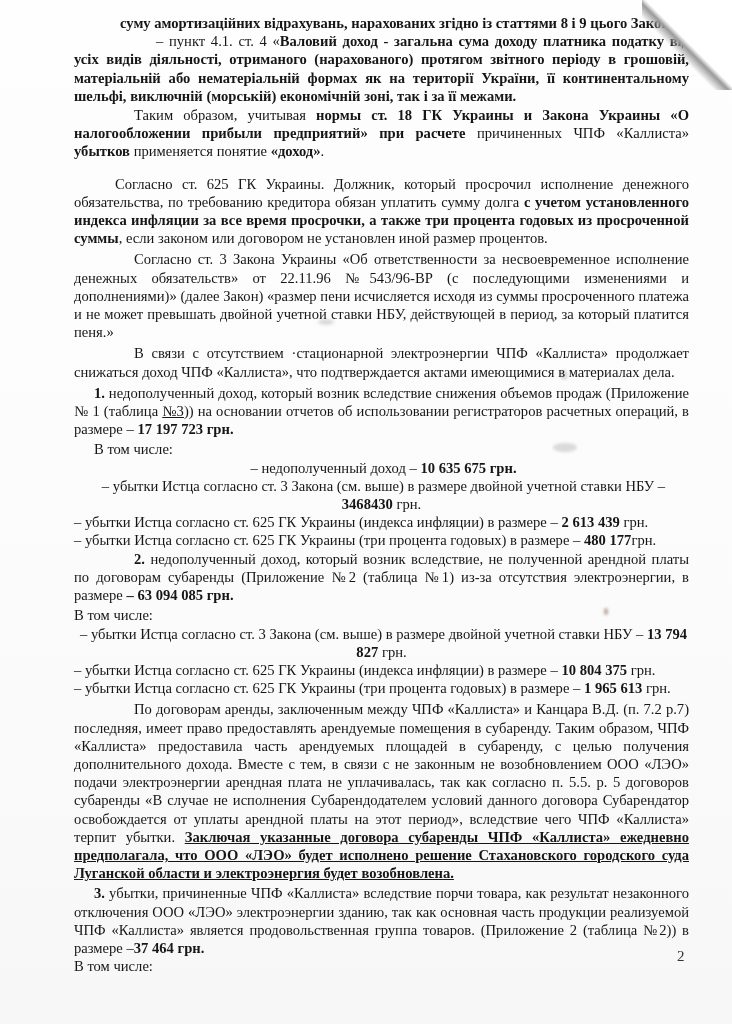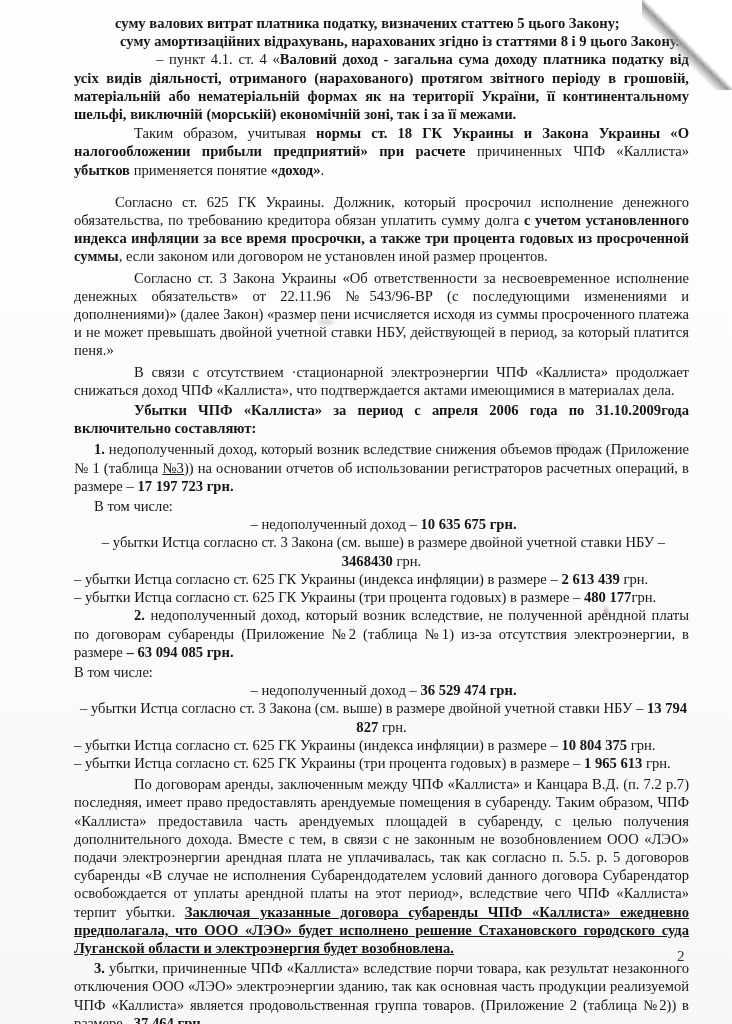--- a/index.html
+++ b/index.html
@@ -42,49 +42,46 @@
 </head>
 <body>
 
 <div class="page">
   <div class="smudge" style="left:318px;top:319px;width:16px;height:6px;"></div>
   <div class="smudge" style="left:553px;top:443px;width:24px;height:9px;"></div>
   <div class="smudge" style="left:560px;top:370px;width:8px;height:10px;"></div>
   <div class="smudge" style="left:604px;top:608px;width:4px;height:7px;background:rgba(120,80,60,0.5);"></div>
 
   <div class="content">
-    <p class="p ukr ind2 c" style="text-indent:41px;">суму валових витрат платника податку,  визначених статтею 5 цього Закону;</p>
     <p class="p ukr c" style="text-indent:46px;">суму амортизаційних відрахувань, нарахованих згідно із статтями 8 і 9 цього Закону.»</p>
     <p class="p" style="text-indent:82px;">
       <span>– пункт 4.1. ст. 4 «</span><b>Валовий доход - загальна сума доходу платника податку від усіх видів діяльності, отриманого (нарахованого) протягом звітного періоду в грошовій, матеріальній або нематеріальній формах як на території України, її континентальному шельфі, виключній (морській) економічній зоні, так і за її межами.</b>
     </p>
     <p class="p ind2" style="margin-top:1px;">
       <span>Таким образом, учитывая </span><b>нормы ст. 18 ГК Украины и Закона Украины «О налогообложении прибыли предприятий» при расчете</b><span> причиненных ЧПФ «Каллиста» </span><b>убытков</b><span> применяется понятие </span><b>«доход»</b><span>.</span>
     </p>
     <p class="p ind1" style="margin-top:14px;">
       <span>Согласно ст. 625 ГК Украины. Должник, который просрочил исполнение денежного обязательства, по требованию кредитора обязан уплатить сумму долга </span><b>с учетом установленного индекса инфляции за все время просрочки, а также три процента годовых из просроченной суммы</b><span>, если законом или договором не установлен иной размер процентов.</span>
     </p>
     <p class="p ind2" style="margin-top:3px;">Согласно ст. 3 Закона Украины «Об ответственности за несвоевременное исполнение денежных обязательств» от 22.11.96 №543/96-ВР (с последующими изменениями и дополнениями)» (далее Закон) «размер пени исчисляется исходя из суммы просроченного платежа и не может превышать двойной учетной ставки НБУ, действующей в период, за который платится пеня.»</p>
     <p class="p ind2" style="margin-top:3px;">В связи с отсутствием ·стационарной электроэнергии ЧПФ «Каллиста» продолжает снижаться доход ЧПФ «Каллиста», что подтверждается актами имеющимися в материалах дела.</p>
-    <p class="p ind2" style="margin-top:2px;"><b>Убытки ЧПФ «Каллиста» за период с апреля 2006 года по 31.10.2009года включительно составляют:</b></p>
 
     <p class="p indS" style="margin-top:3px;">
       <b>1.</b><span> недополученный доход, который возник вследствие снижения объемов продаж (Приложение № 1 (таблица </span><span class="ul">№3</span><span>)) на основании отчетов об использовании регистраторов расчетных операций, в размере – </span><b>17 197 723 грн.</b>
     </p>
     <p class="p indS c" style="margin-top:2px;">В том числе:</p>
     <p class="p c indXS"><span>– недополученный доход – </span><b>10 635 675  грн.</b></p>
     <p class="p indXS"><span>– убытки Истца согласно ст. 3 Закона (см. выше) в размере двойной учетной ставки НБУ – </span><b>3468430</b><span> грн.</span></p>
     <p class="p c"><span>– убытки Истца согласно ст. 625 ГК Украины (индекса инфляции) в размере – </span><b>2 613 439</b><span> грн.</span></p>
     <p class="p c"><span>– убытки Истца согласно ст. 625 ГК Украины (три процента годовых) в размере – </span><b>480 177</b><span>грн.</span></p>
 
     <p class="p ind2">
       <b>2.</b><span> недополученный доход, который возник вследствие, не полученной арендной платы по договорам субаренды (Приложение №2 (таблица №1) из-за отсутствия электроэнергии, в размере </span><b>– 63 094 085  грн.</b>
     </p>
     <p class="p c" style="margin-top:2px;">В том числе:</p>
-    <p class="p c indXS"><span>– недополученный доход – </span><b>36 529 474 грн.</b></p>
     <p class="p indXS"><span>– убытки Истца согласно ст. 3 Закона (см. выше) в размере двойной учетной ставки НБУ – </span><b>13 794 827</b><span> грн.</span></p>
     <p class="p c"><span>– убытки Истца согласно ст. 625 ГК Украины (индекса инфляции) в размере – </span><b>10 804 375</b><span> грн.</span></p>
     <p class="p c"><span>– убытки Истца согласно ст. 625 ГК Украины (три процента годовых) в размере – </span><b>1 965 613</b><span> грн.</span></p>
 
     <p class="p ind2" style="margin-top:3px;">
       <span>По договорам аренды, заключенным между ЧПФ «Каллиста» и Канцара В.Д. (п. 7.2 р.7) последняя, имеет право предоставлять арендуемые помещения в субаренду. Таким образом, ЧПФ «Каллиста» предоставила часть арендуемых площадей в субаренду, с целью получения дополнительного дохода. Вместе с тем, в связи с не законным не возобновлением ООО «ЛЭО» подачи электроэнергии арендная плата не уплачивалась, так как согласно п. 5.5. р. 5 договоров субаренды «В случае не исполнения Субарендодателем условий данного договора Субарендатор освобождается от уплаты арендной платы на этот период», вследствие чего ЧПФ «Каллиста» терпит убытки. </span><span class="underlined">Заключая указанные договора субаренды ЧПФ «Каллиста» ежедневно предполагала, что ООО «ЛЭО» будет исполнено решение Стахановского городского суда Луганской области и электроэнергия будет возобновлена.</span>
     </p>
 
     <p class="p indS" style="margin-top:2px;">
       <b>3.</b><span> убытки, причиненные ЧПФ «Каллиста» вследствие порчи товара, как результат незаконного отключения ООО «ЛЭО» электроэнергии зданию, так как основная часть продукции реализуемой ЧПФ «Каллиста» является продовольственная группа товаров. (Приложение 2 (таблица №2)) в размере –</span><b>37 464 грн.</b>

